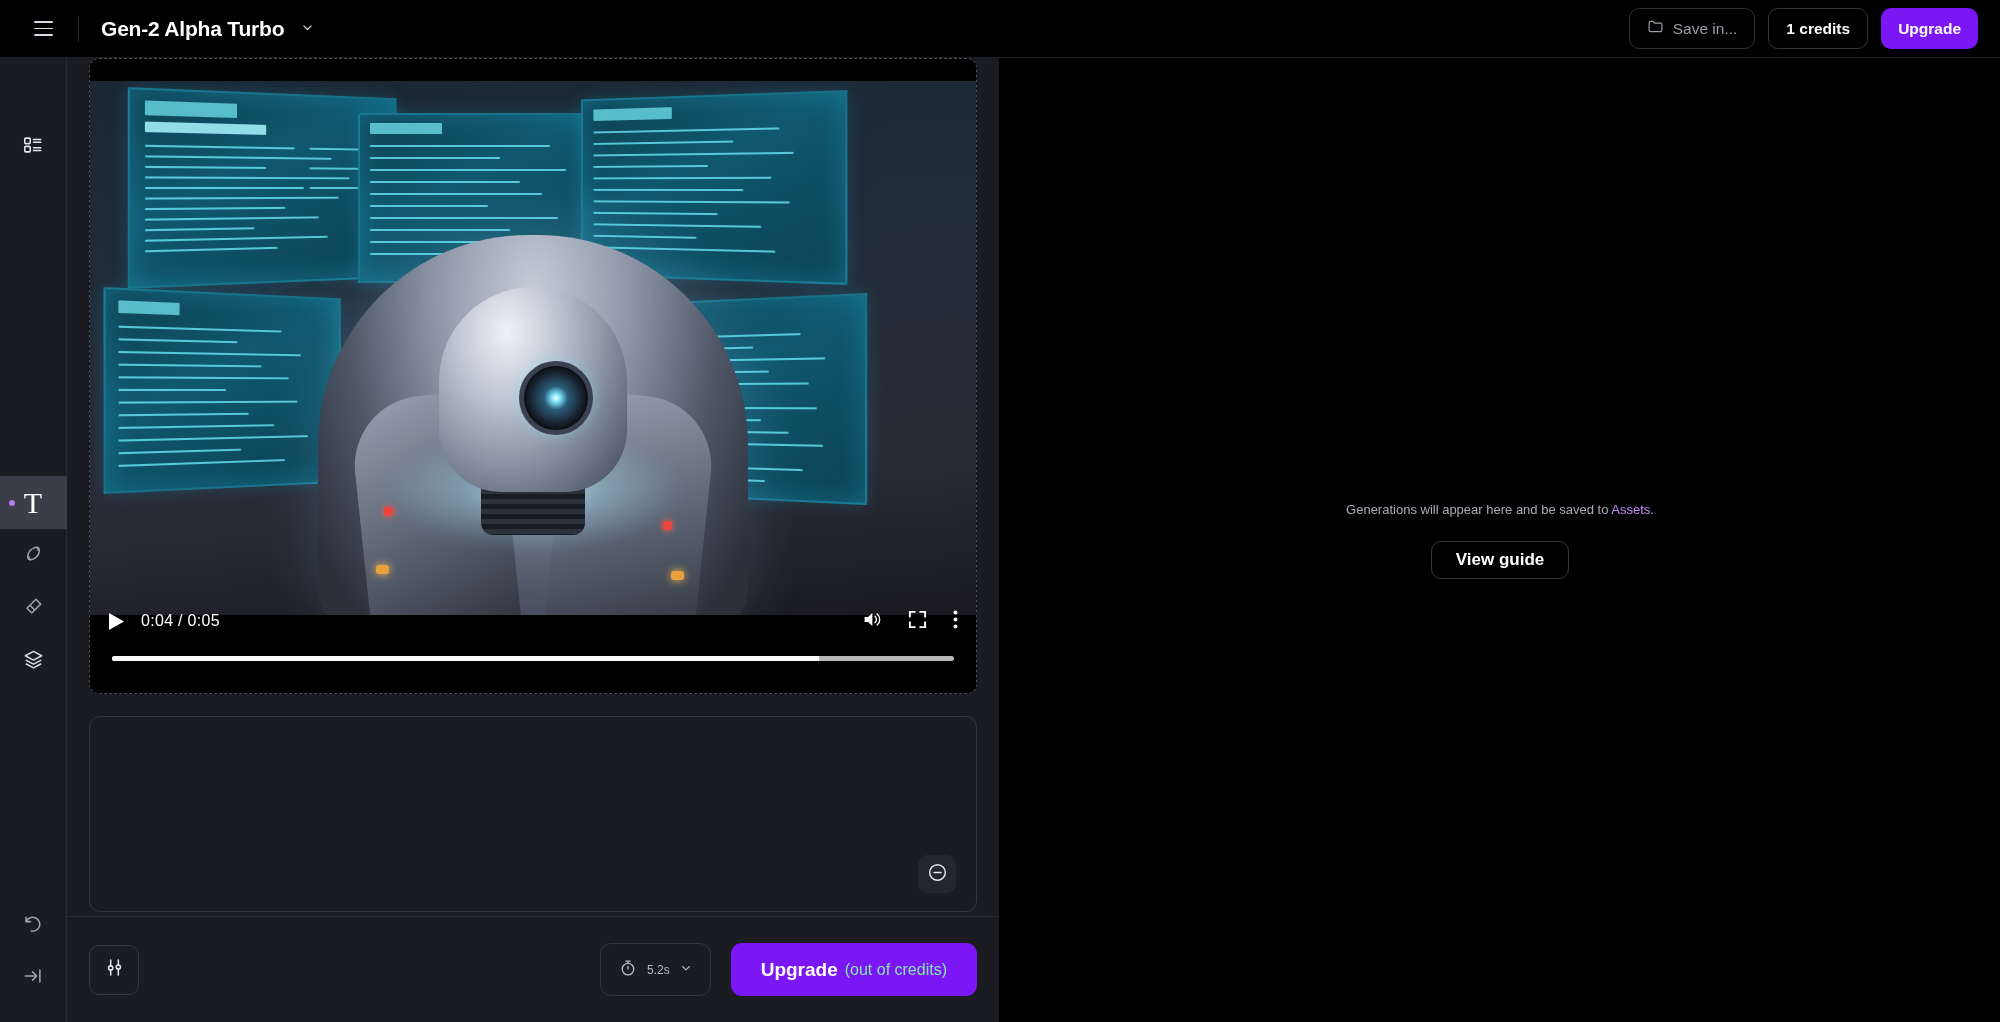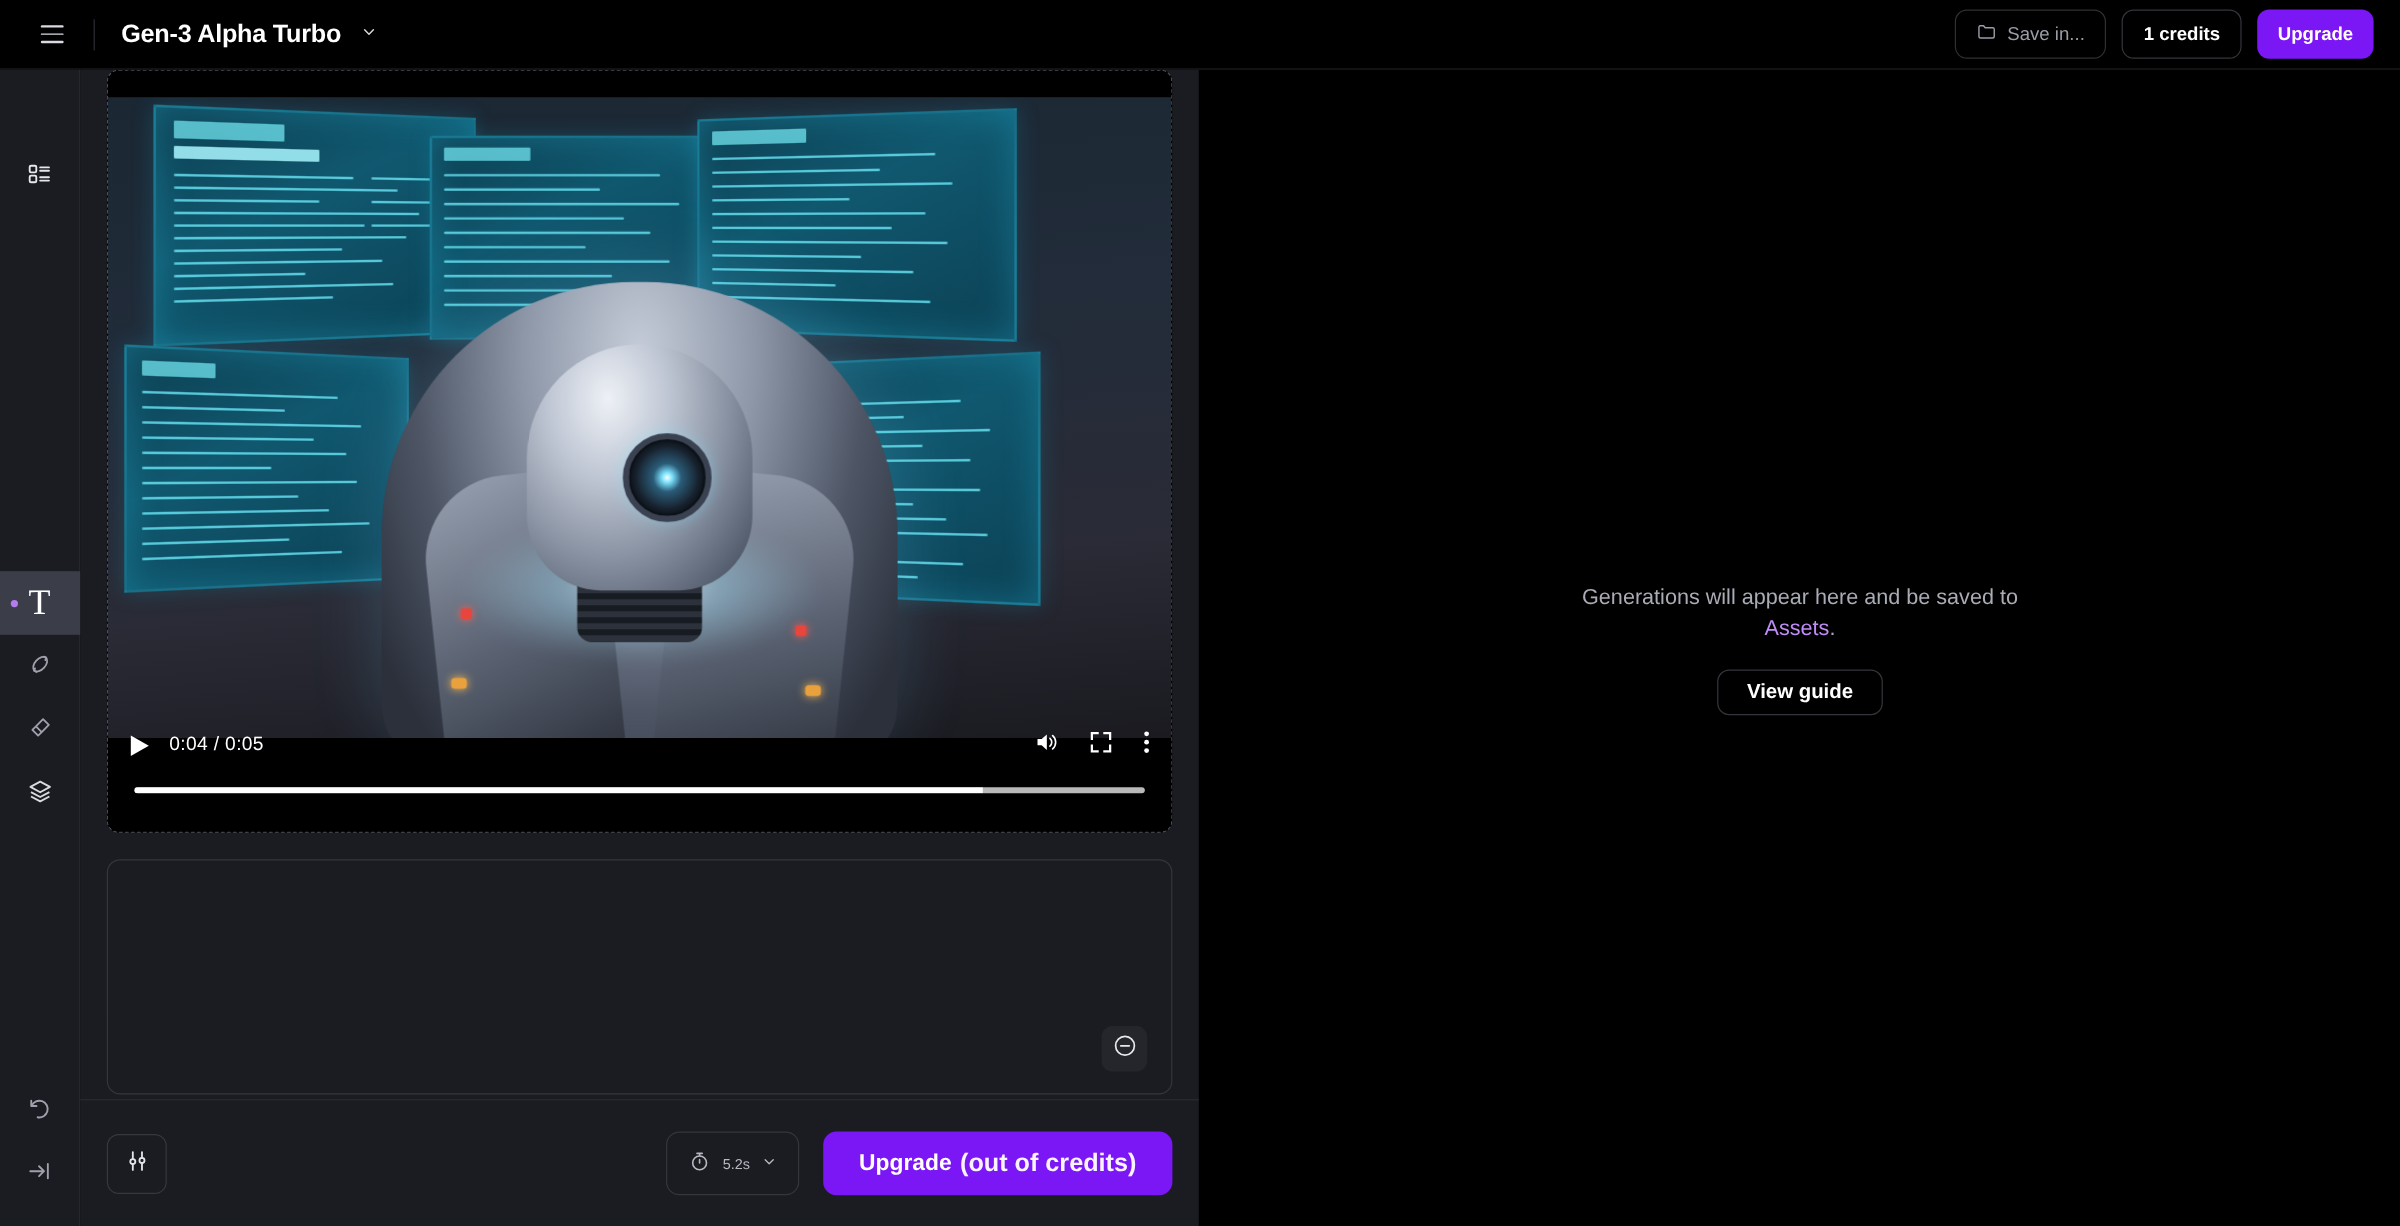--- a/index.html
+++ b/index.html
@@ -183,49 +183,49 @@
   .bottom-right { margin-left:auto; display:flex; align-items:center; gap:20px; }
   .dur-btn {
     height:53px; border:1px solid #33363d; border-radius:11px; display:flex; align-items:center;
     gap:10px; padding: 0 18px; color:#b6b9c2; font-size:12px; cursor:pointer; background:transparent;
   }
   .gen-btn {
     height:53px; background:#7b16f5; border-radius:11px; display:flex; align-items:center;
     padding: 0 30px; cursor:pointer; gap:7px;
   }
   .gen-main { color:#fff; font-size:19px; font-weight:700; }
-  .gen-sub { color:#ffffff; font-size:21px; font-weight:700; opacity:.95;}
+  .gen-sub { color:#86efac; font-size:16px; font-weight:400; opacity:.95;}
 
   
   .rightpanel {
     flex:1; background:#000; display:flex; flex-direction:column;
     align-items:center; justify-content:center; gap:22px;
   }
-  .empty-msg { color:#a9abb5; font-size:18px; line-height:1.45; text-align:center; max-width:380px; }
+  .empty-msg { color:#a9abb5; font-size:13px; line-height:1.45; text-align:center; max-width:380px; }
   .assets-link { color:#c08cf5; cursor:pointer; }
   .guide-btn {
     height:38px; border:1px solid #34363d; border-radius:10px; color:#fff;
     font-size:17px; font-weight:700; display:flex; align-items:center; padding:0 24px; cursor:pointer;
     background:transparent;
   }
 </style>
 </head>
 <body>
 
 <div class="app">
 
   <div class="topbar">
     <div class="hamburger">
       <i></i>
         <i></i>
         <i></i>
     </div>
     <div class="vdiv"></div>
     <div class="model-name">
-      <span>Gen-3 Alpha Turbo</span>
+      <span>Gen-2 Alpha Turbo</span>
       <span class="chev">
         <svg width="13" height="13" viewBox="0 0 16 16" fill="none">
             <path d="M3.5 6L8 10.5L12.5 6" stroke="#d6d8de" stroke-width="1.5" stroke-linecap="round" stroke-linejoin="round"></path>
           </svg>
       </span>
     </div>
 
     <div class="topbar-right">
       <div class="btn btn-ghost">
         <span>

